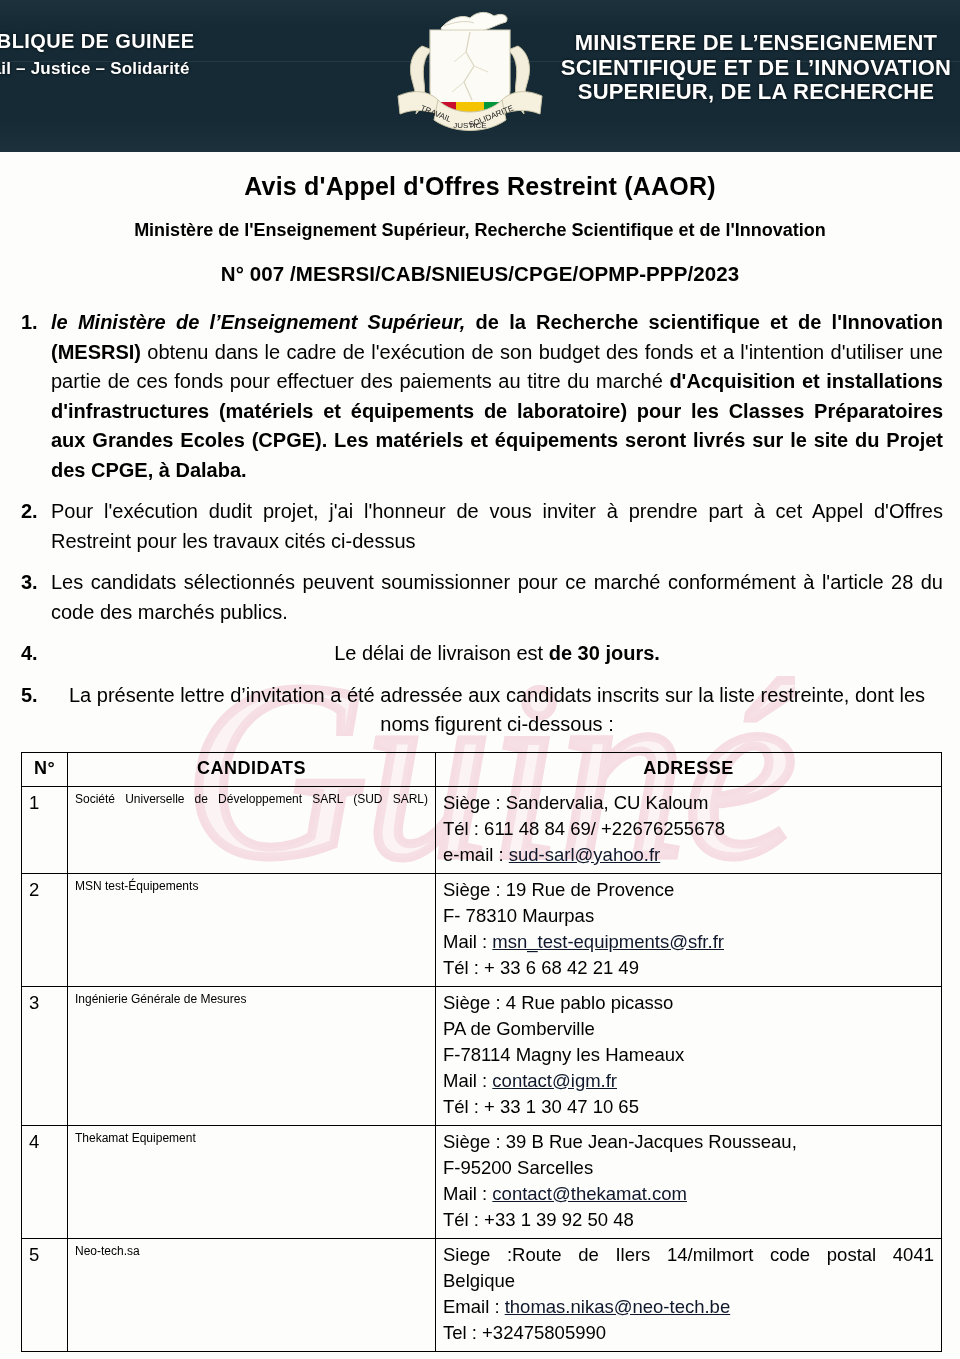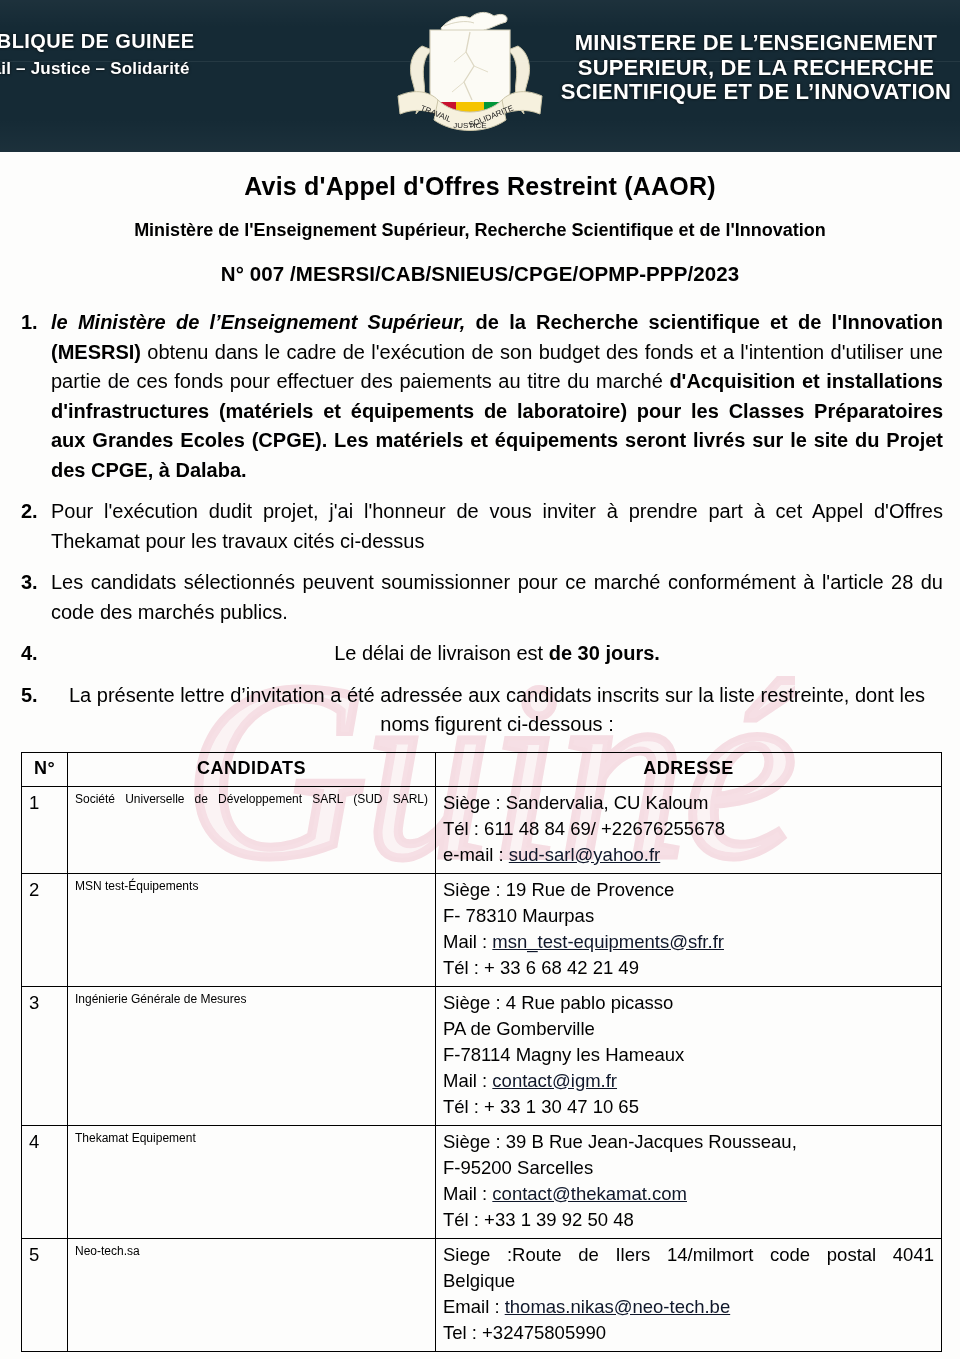--- a/index.html
+++ b/index.html
@@ -250,22 +250,22 @@
         <path d="M160 92 C142 84, 128 88, 120 96 L116 112 C128 106, 144 104, 158 110 Z" fill="#f6f1de" stroke="#cbc5a8" stroke-width="1"></path>
         <path d="M56 96 C72 112, 104 112, 120 96 L124 116 C104 130, 72 130, 52 116 Z" fill="#f6f1de" stroke="#cbc5a8" stroke-width="1"></path>
         <text x="38" y="106" font-size="8" fill="#222" transform="rotate(22 38 106)" font-family="Liberation Sans, sans-serif">TRAVAIL</text>
         <text x="132" y="106" font-size="8" fill="#222" text-anchor="end" transform="rotate(-22 132 106)" font-family="Liberation Sans, sans-serif">SOLIDARITE</text>
         <text x="88" y="124" font-size="8" fill="#222" text-anchor="middle" font-family="Liberation Sans, sans-serif">JUSTICE</text>
       </svg>
     </div>
 
     <div class="lh-right">
       <div>MINISTERE DE L’ENSEIGNEMENT</div>
+      <div>SCIENTIFIQUE ET DE L’INNOVATION</div>
       <div>SUPERIEUR, DE LA RECHERCHE</div>
-      <div>SCIENTIFIQUE ET DE L’INNOVATION</div>
     </div>
   </div>
 
   <div class="watermark">
     <svg viewBox="0 0 620 300" width="620" height="300" aria-hidden="true">
       <text x="10" y="210" font-size="250" font-style="italic" font-family="Liberation Serif, serif" fill="none" stroke="#e8a8b8" stroke-width="9" opacity="0.75">Guinée</text>
       <text x="10" y="210" font-size="250" font-style="italic" font-family="Liberation Serif, serif" fill="#f2c9d4" opacity="0.35">Guinée</text>
     </svg>
   </div>
 
@@ -279,21 +279,21 @@
 
     <div class="clauses">
 
       <div class="clause">
         <div class="clause-num">1.</div>
         <div class="clause-body"><span class="clause-lead">le Ministère de l’Enseignement Supérieur,</span><b> de la Recherche scientifique et de l'Innovation (MESRSI)</b><span> obtenu dans le cadre de l'exécution de son budget des fonds et a l'intention d'utiliser une partie de ces fonds pour effectuer des paiements au titre du marché </span><b>d'Acquisition et installations d'infrastructures (matériels et équipements de laboratoire) pour les Classes Préparatoires aux Grandes Ecoles (CPGE). Les matériels et équipements seront livrés sur le site du Projet des CPGE, à Dalaba.</b></div>
       </div>
 
       <div class="clause">
         <div class="clause-num">2.</div>
-        <div class="clause-body">Pour l'exécution dudit projet, j'ai l'honneur de vous inviter à prendre part à cet Appel d'Offres Thekamat pour les travaux cités ci-dessus</div>
+        <div class="clause-body">Pour l'exécution dudit projet, j'ai l'honneur de vous inviter à prendre part à cet Appel d'Offres Restreint pour les travaux cités ci-dessus</div>
       </div>
 
       <div class="clause">
         <div class="clause-num">3.</div>
         <div class="clause-body">Les candidats sélectionnés peuvent soumissionner pour ce marché conformément à l'article 28 du code des marchés publics.</div>
       </div>
 
       <div class="clause">
         <div class="clause-num">4.</div>
         <div class="clause-body nojustify"><span>Le délai de livraison est </span><b>de 30 jours.</b></div>

